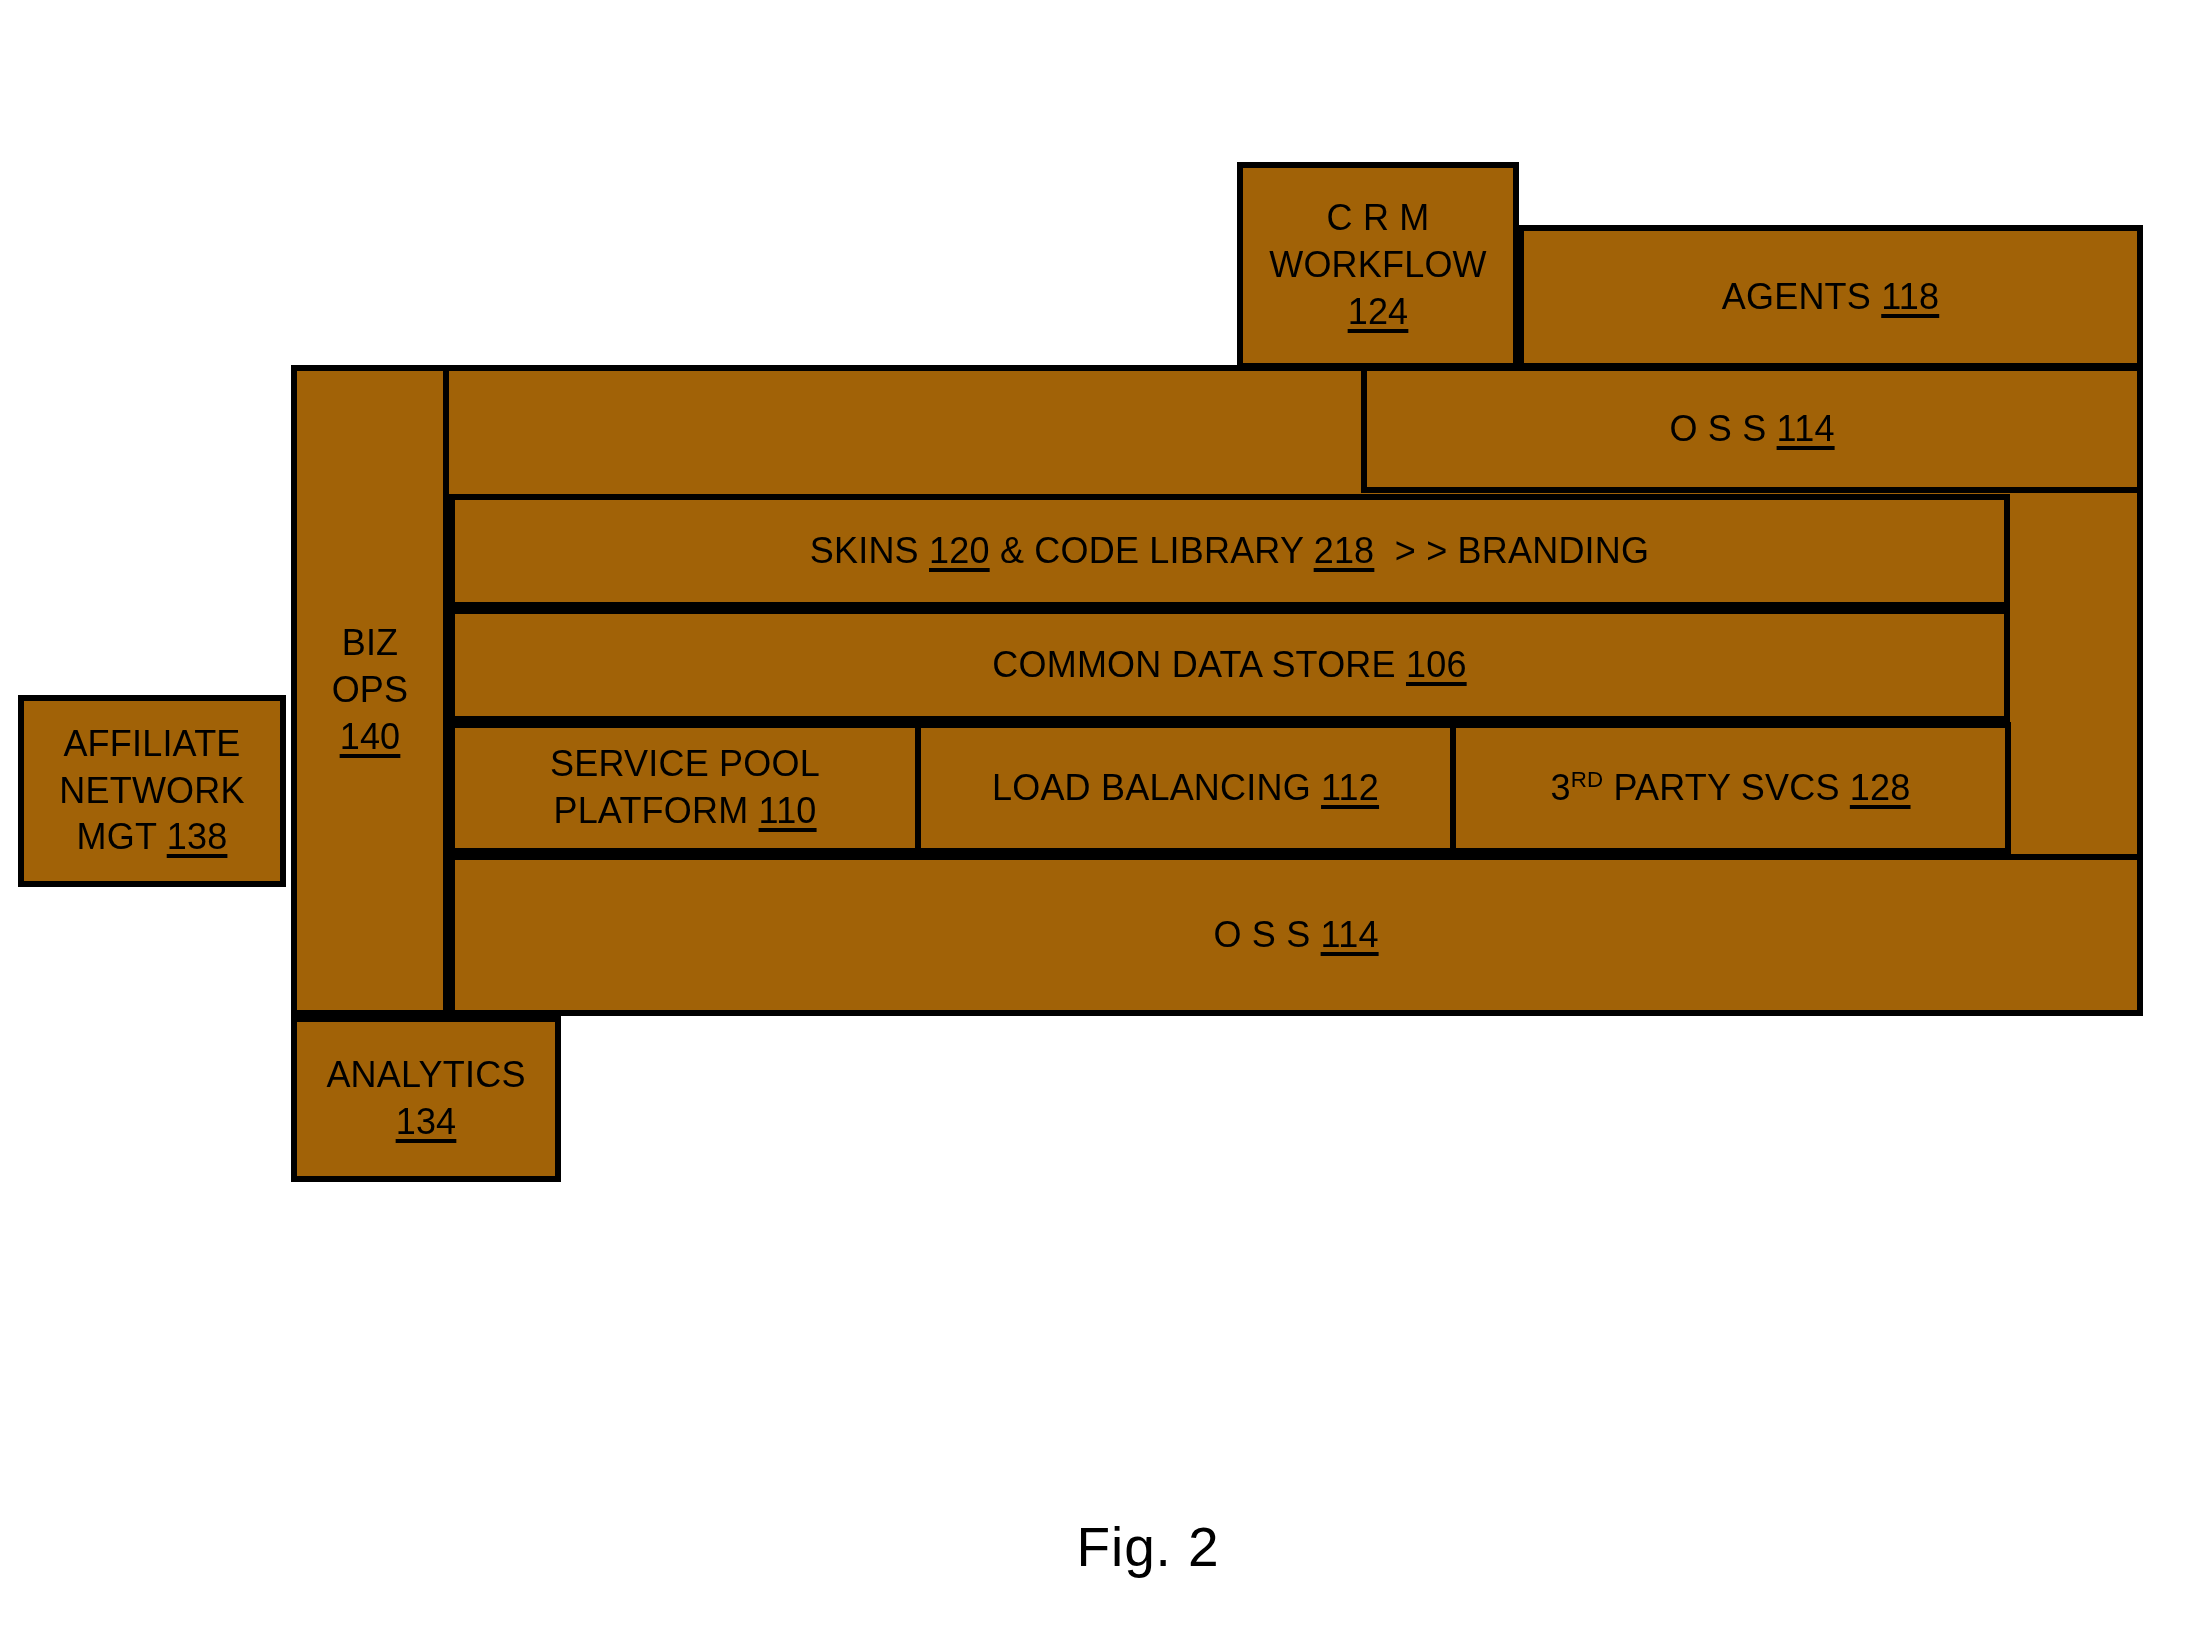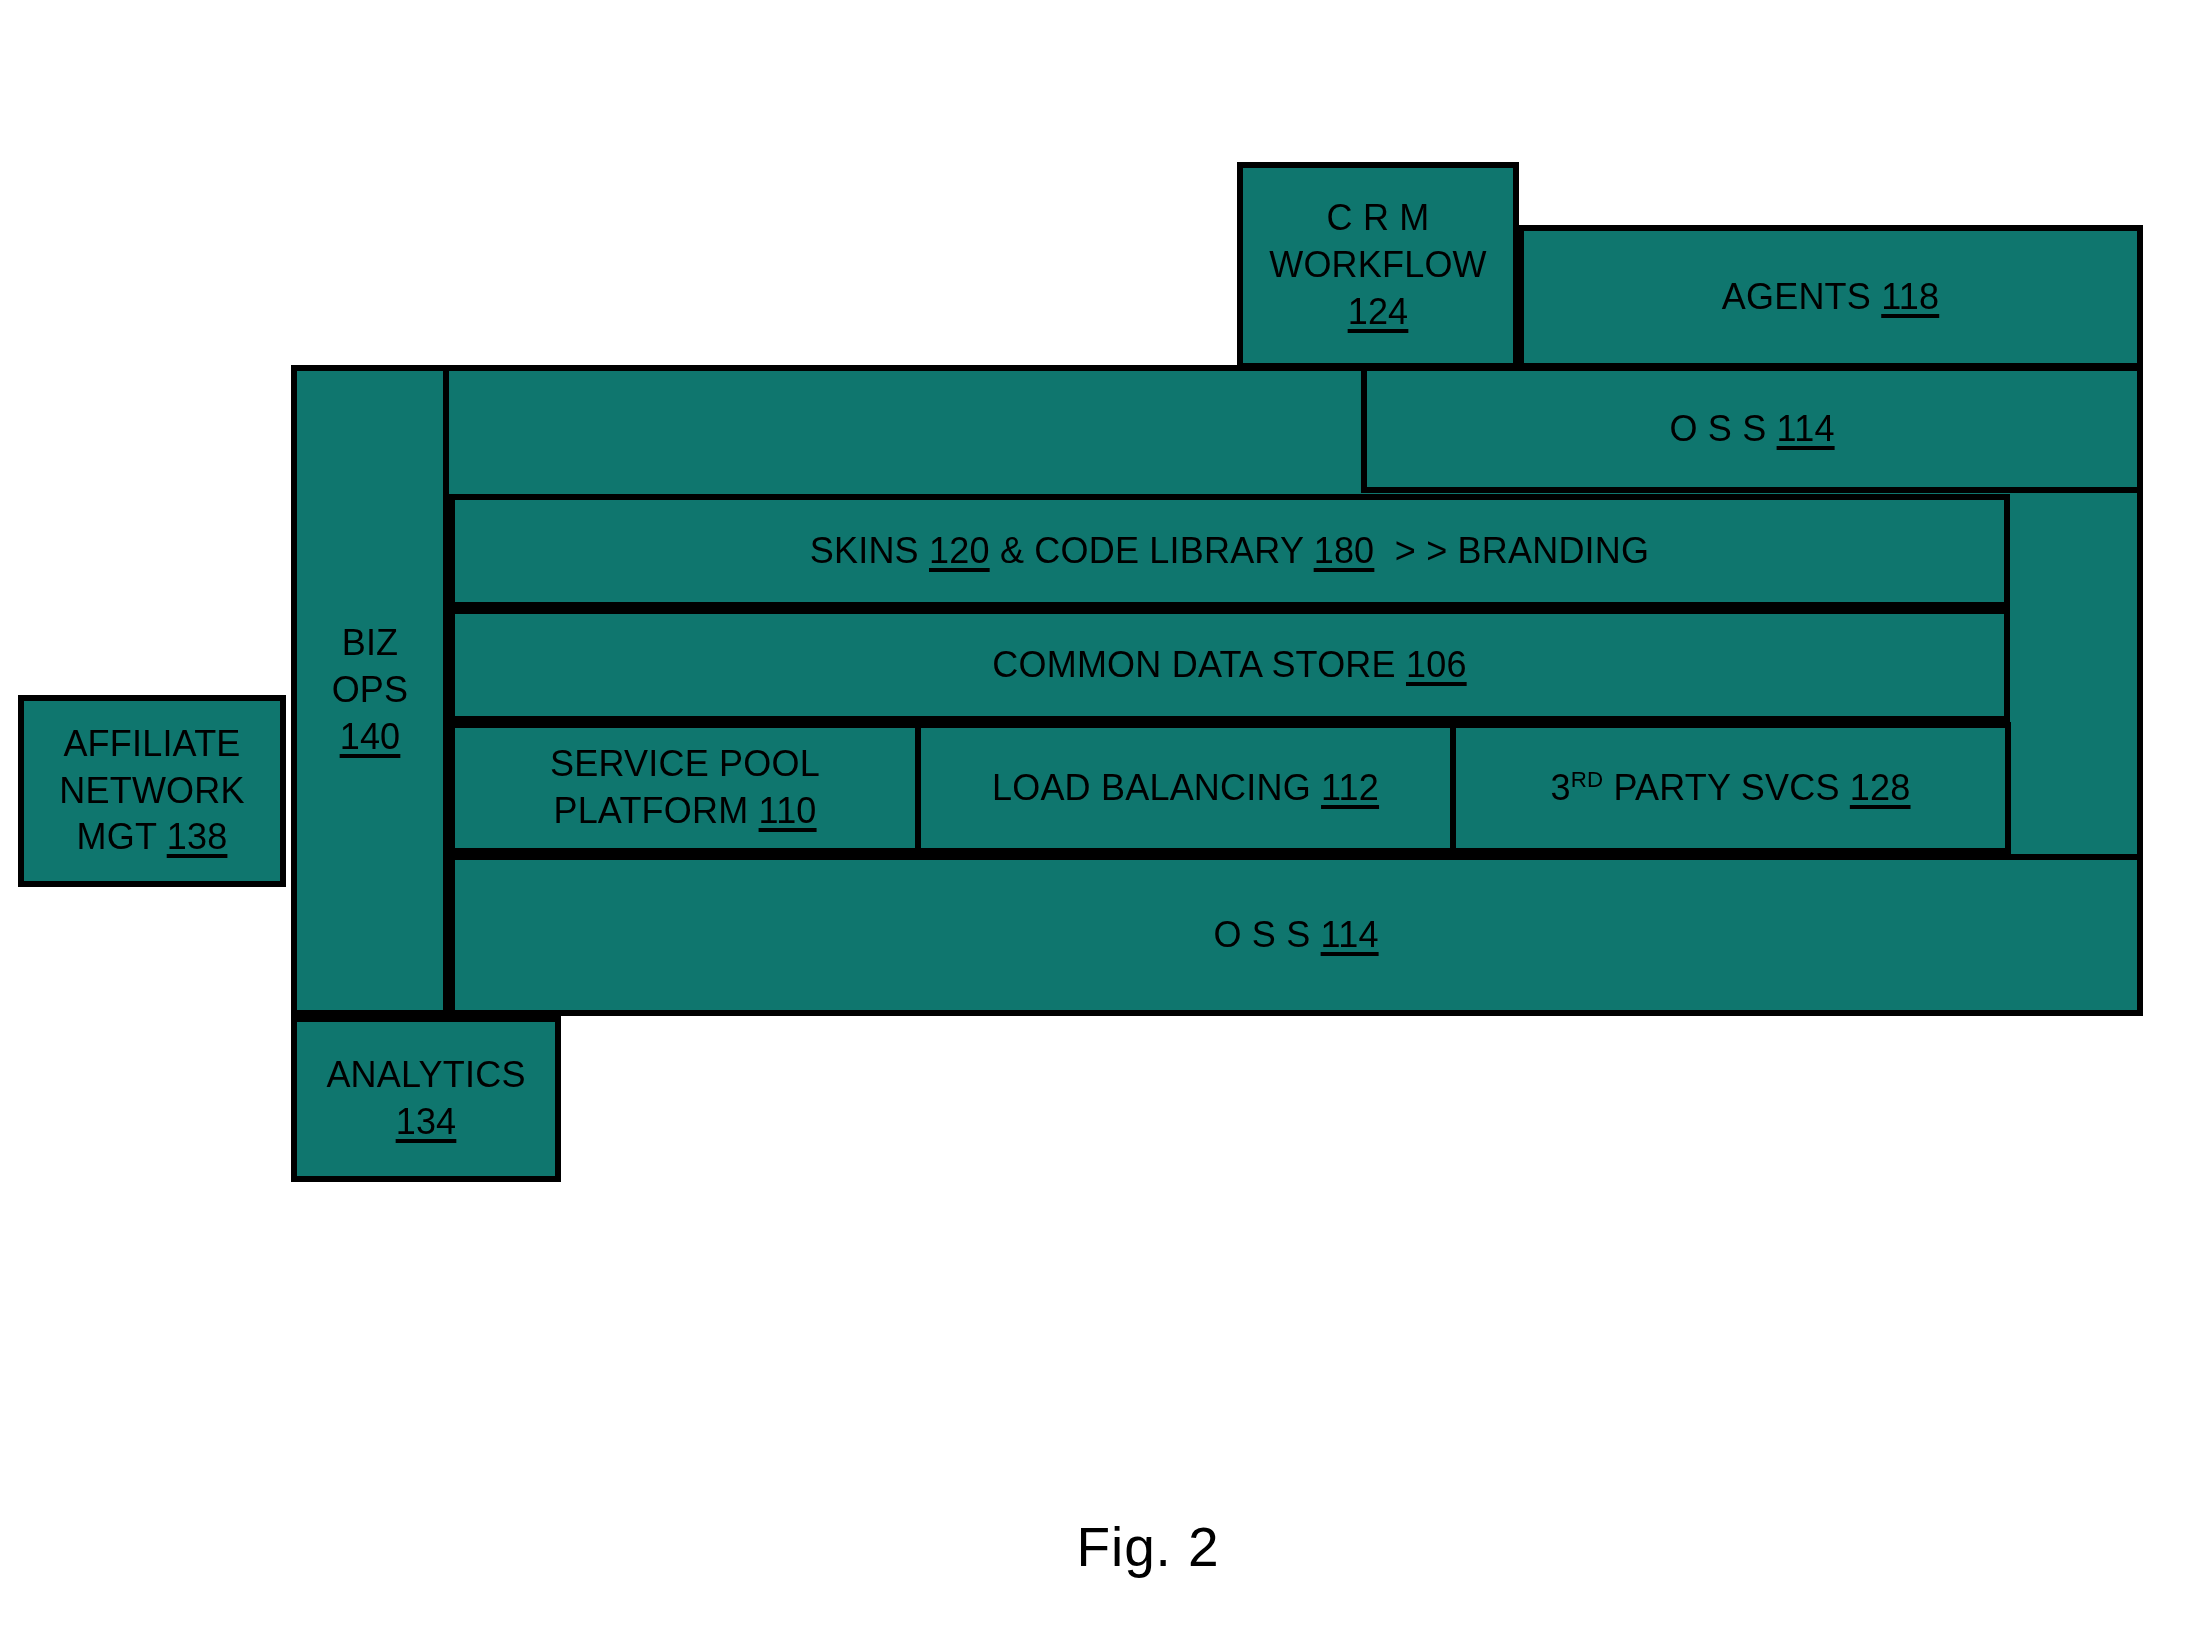--- a/index.html
+++ b/index.html
@@ -22,21 +22,21 @@
     top: 0;
     width: 2210px;
     height: 1647px;
   }
 
   
   .box {
     position: absolute;
     box-sizing: border-box;
     border: 6.2px solid #000000;
-    background: #0f766e;
+    background: #a16207;
     display: flex;
     align-items: center;
     justify-content: center;
     text-align: center;
     line-height: 1.30;
     font-size: 36px;
     letter-spacing: 0.2px;
   }
   .box .inner {
     padding: 0 9px;
@@ -224,21 +224,21 @@
     </div>
   </div>
 
   <div class="rule" id="crm-stub"></div>
 
   <div class="box" id="skins-row">
     <div class="inner">
       <span>SKINS</span>
       <span class="ref">120</span>
       <span>&amp; CODE LIBRARY</span>
-      <span class="ref">180</span>
+      <span class="ref">218</span>
       &nbsp;<span>&gt; &gt; BRANDING</span>
     </div>
   </div>
 
   <div class="box" id="common-data-store">
     <div class="inner">
       <span>COMMON DATA STORE</span>
       <span class="ref">106</span>
     </div>
   </div>

